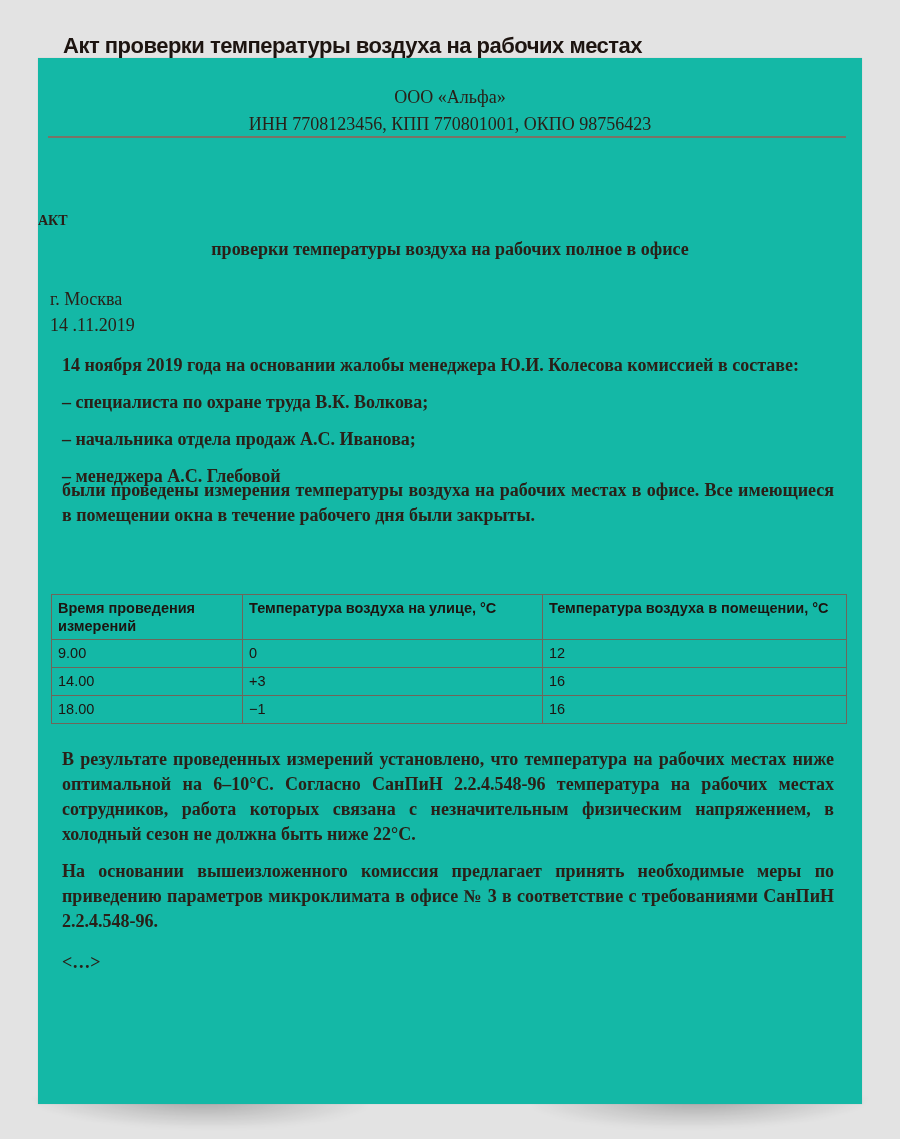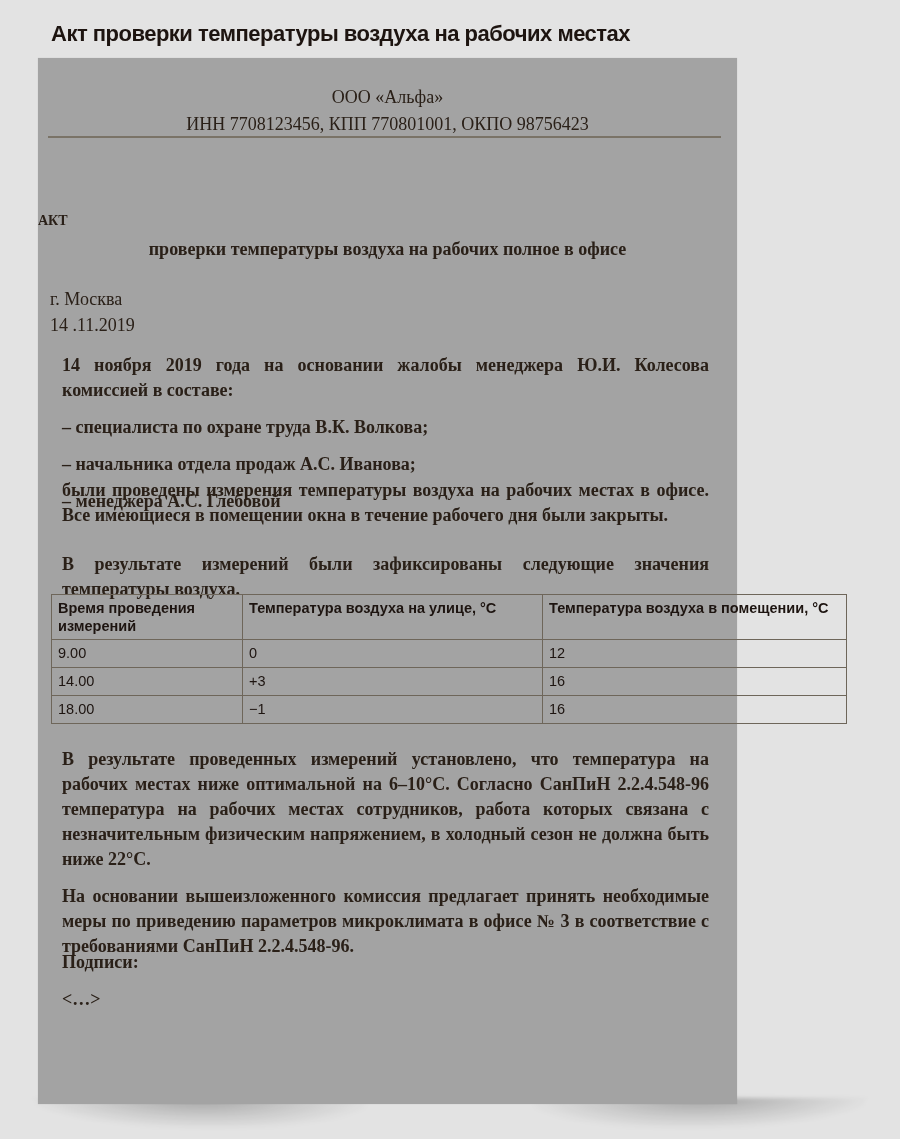--- a/index.html
+++ b/index.html
@@ -8,32 +8,32 @@
     background: #e3e3e3;
     position: relative;
     font-family: "Liberation Serif", "DejaVu Serif", serif;
     color: #2a2018;
   }
   .page-heading {
     position: absolute; left: 50px; top: 20px;
     font-family: "Liberation Sans", "DejaVu Sans", sans-serif;
     font-weight: bold; font-size: 22px; letter-spacing: -0.5px;
     color: #1d1410;
-    margin: 1px;
+    margin: 13px;
   }
   .shadow-left, .shadow-right {
     position: absolute; top: 1098px; height: 30px; width: 330px;
     background: radial-gradient(ellipse at center top, rgba(0,0,0,0.28) 0%, rgba(0,0,0,0.10) 45%, rgba(0,0,0,0) 75%);
     filter: blur(2px);
   }
   .shadow-left { left: 40px; transform: skewX(25deg); }
   .shadow-right { left: 530px; transform: skewX(-25deg); }
   .paper {
-    position: absolute; left: 38px; top: 58px; width: 699px; height: 1046px;
-    background: #a3a3a3;
+    position: absolute; left: 38px; top: 58px; width: 824px; height: 1046px;
+    background: #14b8a6;
     box-shadow: 0 0 1px rgba(0,0,0,0.15);
   }
   .org-block { position: absolute; left: 10px; right: 10px; top: 26px; text-align: center; font-size: 18px; }
   .org-name { line-height: 26px; }
   .org-codes { line-height: 26px; margin-top: 1px; }
   .org-rule { position: absolute; left: 10px; right: 16px; top: 78px; height: 2px; background: #7a7367; }
   .org-caption { position: absolute; left: 0; right: 0; top: 82px; text-align: center; font-size: 14px; line-height: 20px; }
   .doc-title { position: absolute; left: 0; right: 0; top: 150px; text-align: left; font-weight: bold; font-size: 14px; line-height: 26px; }
   .doc-subtitle { position: absolute; left: 0; right: 0; top: 178px; text-align: center; font-weight: bold; font-size: 18px; line-height: 26px; }
   .place-date { position: absolute; left: 12px; right: 16px; top: 228px; font-size: 18px; line-height: 26px; display: flex; justify-content: space-between; flex-direction: column; }
@@ -85,23 +85,20 @@
     <p>14 ноября 2019 года на основании жалобы менеджера Ю.И. Колесова комиссией в составе:</p>
     <p>– специалиста по охране труда В.К. Волкова;</p>
     <p>– начальника отдела продаж А.С. Иванова;</p>
     <p>– менеджера А.С. Глебовой</p>
   </div>
 
   <div class="text-block measurements">
     <p>были проведены измерения температуры воздуха на рабочих местах в офисе. Все имеющиеся в помещении окна в течение рабочего дня были закрыты.</p>
   </div>
 
-  <div class="text-block results-intro">
-    <p>В результате измерений были зафиксированы следующие значения температуры воздуха.</p>
-  </div>
 
   <table class="temp-table">
     <thead>
       <tr>
         <th class="col1">Время проведения измерений</th>
         <th class="col2">Температура воздуха на улице, °C</th>
         <th>Температура воздуха в помещении, °C</th>
       </tr>
     </thead>
     <tbody>
@@ -122,16 +119,15 @@
       </tr>
     </tbody>
   </table>
 
   <div class="text-block conclusion">
     <p>В результате проведенных измерений установлено, что температура на рабочих местах ниже оптимальной на 6–10°C. Согласно СанПиН 2.2.4.548-96 температура на рабочих местах сотрудников, работа которых связана с незначительным физическим напряжением, в холодный сезон не должна быть ниже 22°C.</p>
     <p>На основании вышеизложенного комиссия предлагает принять необходимые меры по приведению параметров микроклимата в офисе № 3 в соответствие с требованиями СанПиН 2.2.4.548-96.</p>
   </div>
 
   <div class="text-block signatures">
-    <p>Подписи:</p>
     <p>&lt;…&gt;</p>
   </div>
 </div>
 
 </body></html>

